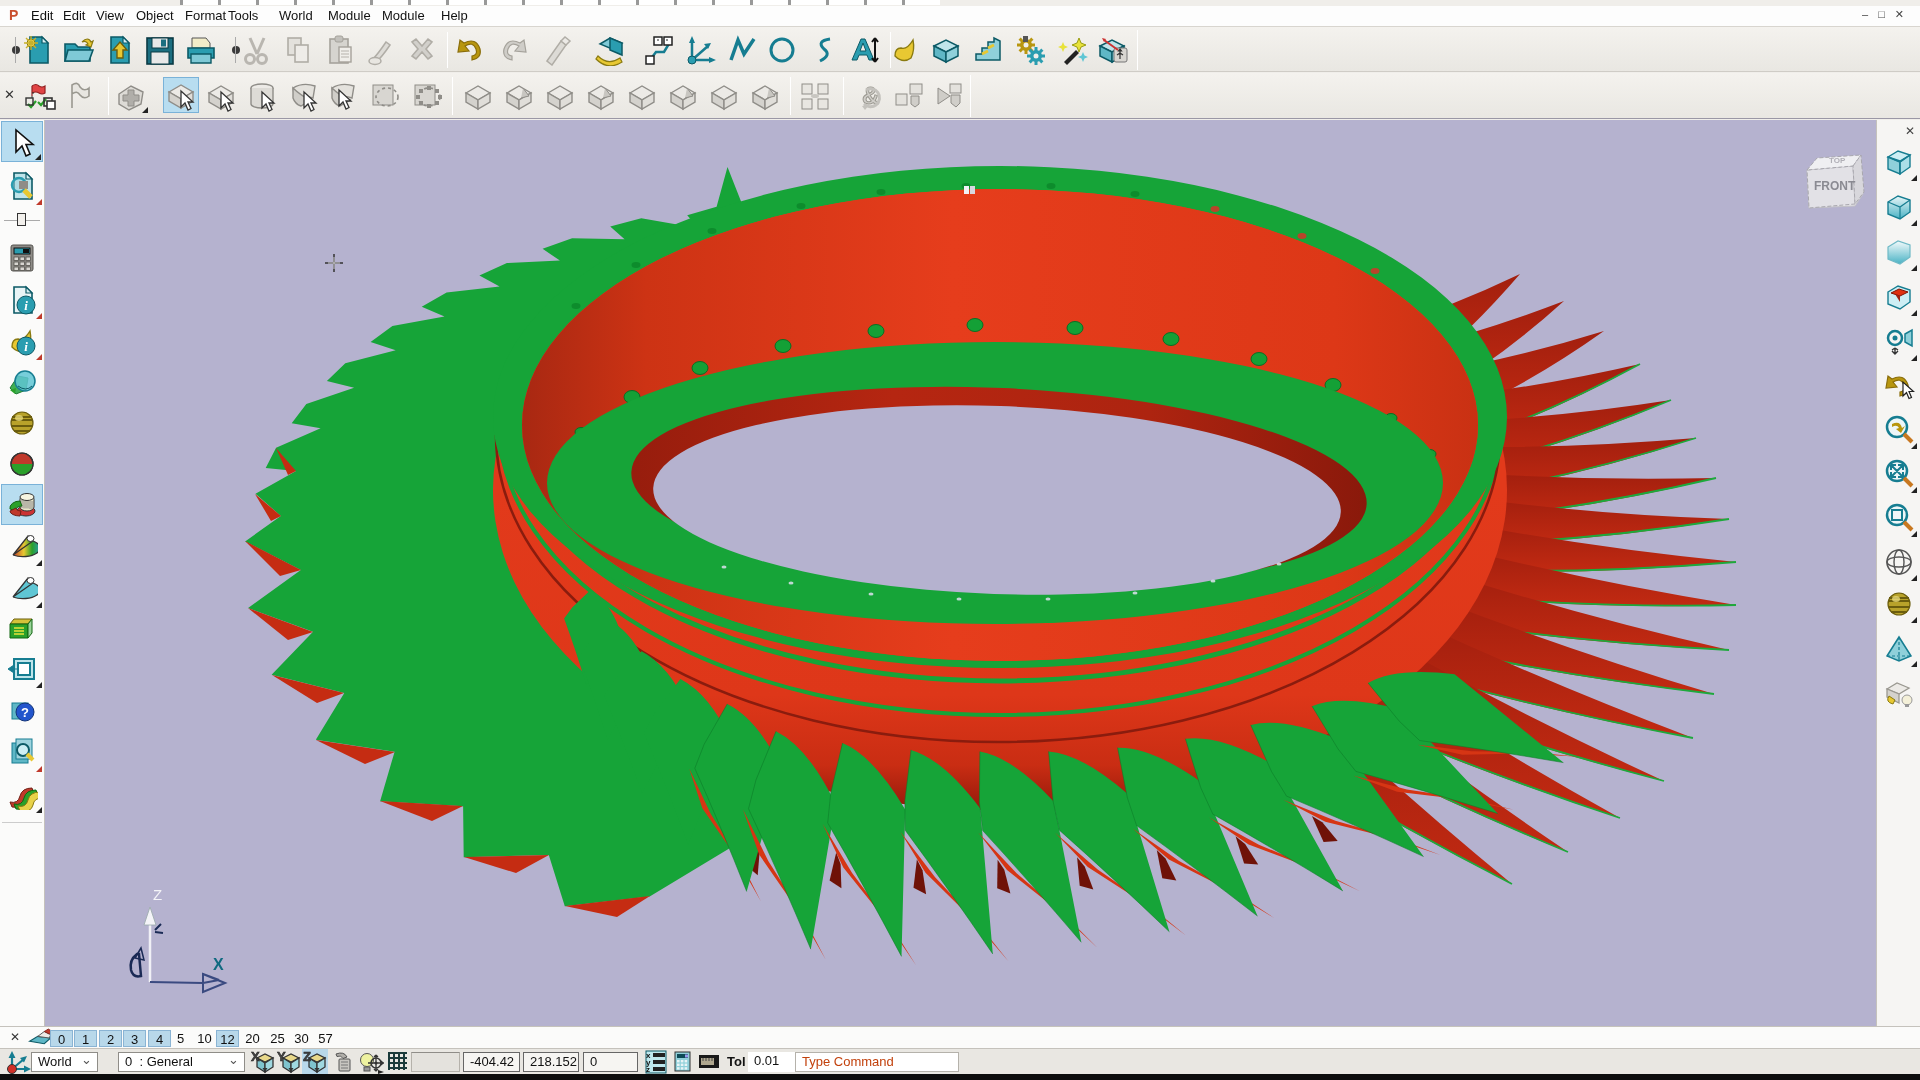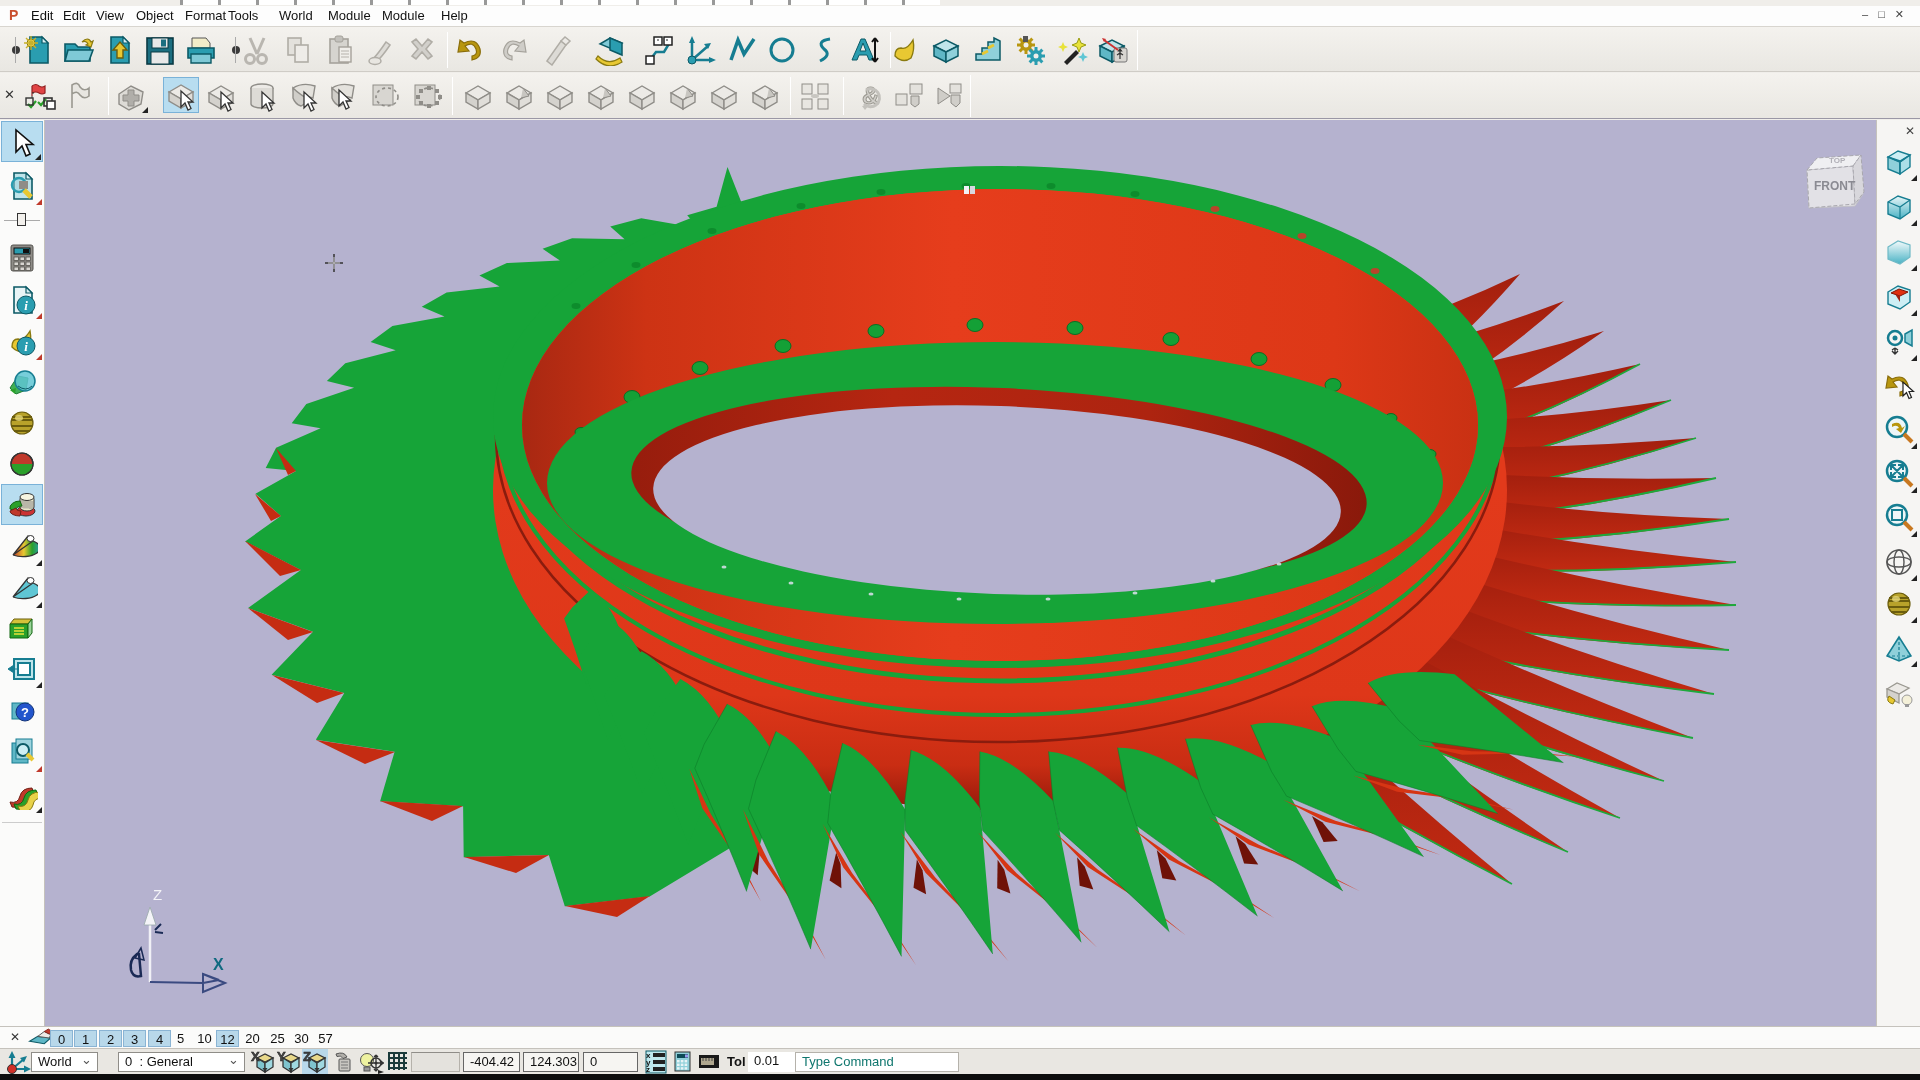--- a/index.html
+++ b/index.html
@@ -943,21 +943,21 @@
 <circle cx="18" cy="13" r="5" fill="none" stroke="#333" stroke-width="1.5"></circle>
         <circle cx="18" cy="13" r="1.5" fill="#333"></circle>
 <path d="M18,5 v16 M10,13 h16 M18,5 l-2,2 M18,5 l2,2 M18,21 l-2,-2 M18,21 l2,-2 M25,13 l-2,-2 M25,13 l-2,2" stroke="#333" stroke-width="1.3" fill="none"></path>
 <path d="M20,20 l6,2 -6,2 Z" fill="#222"></path>
       </svg>
       <svg class="abs" style="left:386px;top:1px" width="23" height="24" viewBox="0 0 23 24">
 <path d="M2,3 h19 M2,8 h19 M2,13 h19 M2,18 h19 M3,2 v18 M8,2 v18 M13,2 v18 M18,2 v18" stroke="#1a3a3a" stroke-width="2"></path>
       </svg>
       <div class="gbox" style="left:411px;width:49px;background:#e4e2dd;border:1px solid #b5b2ab;border-top-color:#8f8d88"></div>
       <div class="ibox" style="left:463px;width:57px;border:1px solid #666;background:#f6f5f2">-404.42</div>
-      <div class="ibox" style="left:523px;width:56px;border:1px solid #666;background:#f6f5f2">124.303</div>
+      <div class="ibox" style="left:523px;width:56px;border:1px solid #666;background:#f6f5f2">218.152</div>
       <div class="ibox" style="left:583px;width:55px;border:1px solid #666;background:#f6f5f2">0</div>
       <svg class="abs" style="left:645px;top:1px" width="22" height="24" viewBox="0 0 22 24">
 <rect x="1" y="1" width="20" height="22" fill="#bfe8ee" stroke="#0c5a66"></rect>
 <rect x="8" y="3" width="12" height="4" fill="#222"></rect>
         <rect x="8" y="10" width="12" height="4" fill="#222"></rect>
         <rect x="8" y="17" width="12" height="4" fill="#222"></rect>
 <text x="1" y="8" font-size="8" font-weight="bold" fill="#111" font-family="Liberation Sans">x</text>
 <text x="1" y="15" font-size="8" font-weight="bold" fill="#111" font-family="Liberation Sans">y</text>
 <text x="1" y="22" font-size="8" font-weight="bold" fill="#111" font-family="Liberation Sans">z</text>
       </svg>
@@ -975,15 +975,15 @@
         <rect x="6.8" y="16.2" width="2.6" height="2.4" fill="#e8f4f6"></rect>
         <rect x="10.6" y="16.2" width="2.6" height="2.4" fill="#e8f4f6"></rect>
       </svg>
       <svg class="abs" style="left:699px;top:6px" width="20" height="14" viewBox="0 0 20 14">
 <rect x="0" y="0" width="20" height="13" fill="#1a1a1a"></rect>
         <rect x="2" y="3" width="13" height="7" fill="#b0a890"></rect>
 <path d="M4,3 v3 M7,3 v3 M10,3 v3 M13,3 v3" stroke="#444"></path>
       </svg>
       <span class="abs" style="left:727px;top:5px;font-weight:bold;color:#111">Tol</span>
       <div class="ibox" style="left:748px;width:52px;border:0;background:#fff">0.01</div>
-      <div class="ibox" style="left:795px;width:164px;border:1px solid #b5b2ab;color:#0f766e">Type Command</div>
+      <div class="ibox" style="left:795px;width:164px;border:1px solid #b5b2ab;color:#c2410c">Type Command</div>
     </div>
 <div class="abs" id="blackstrip"></div>
 </div>
 </body></html>

